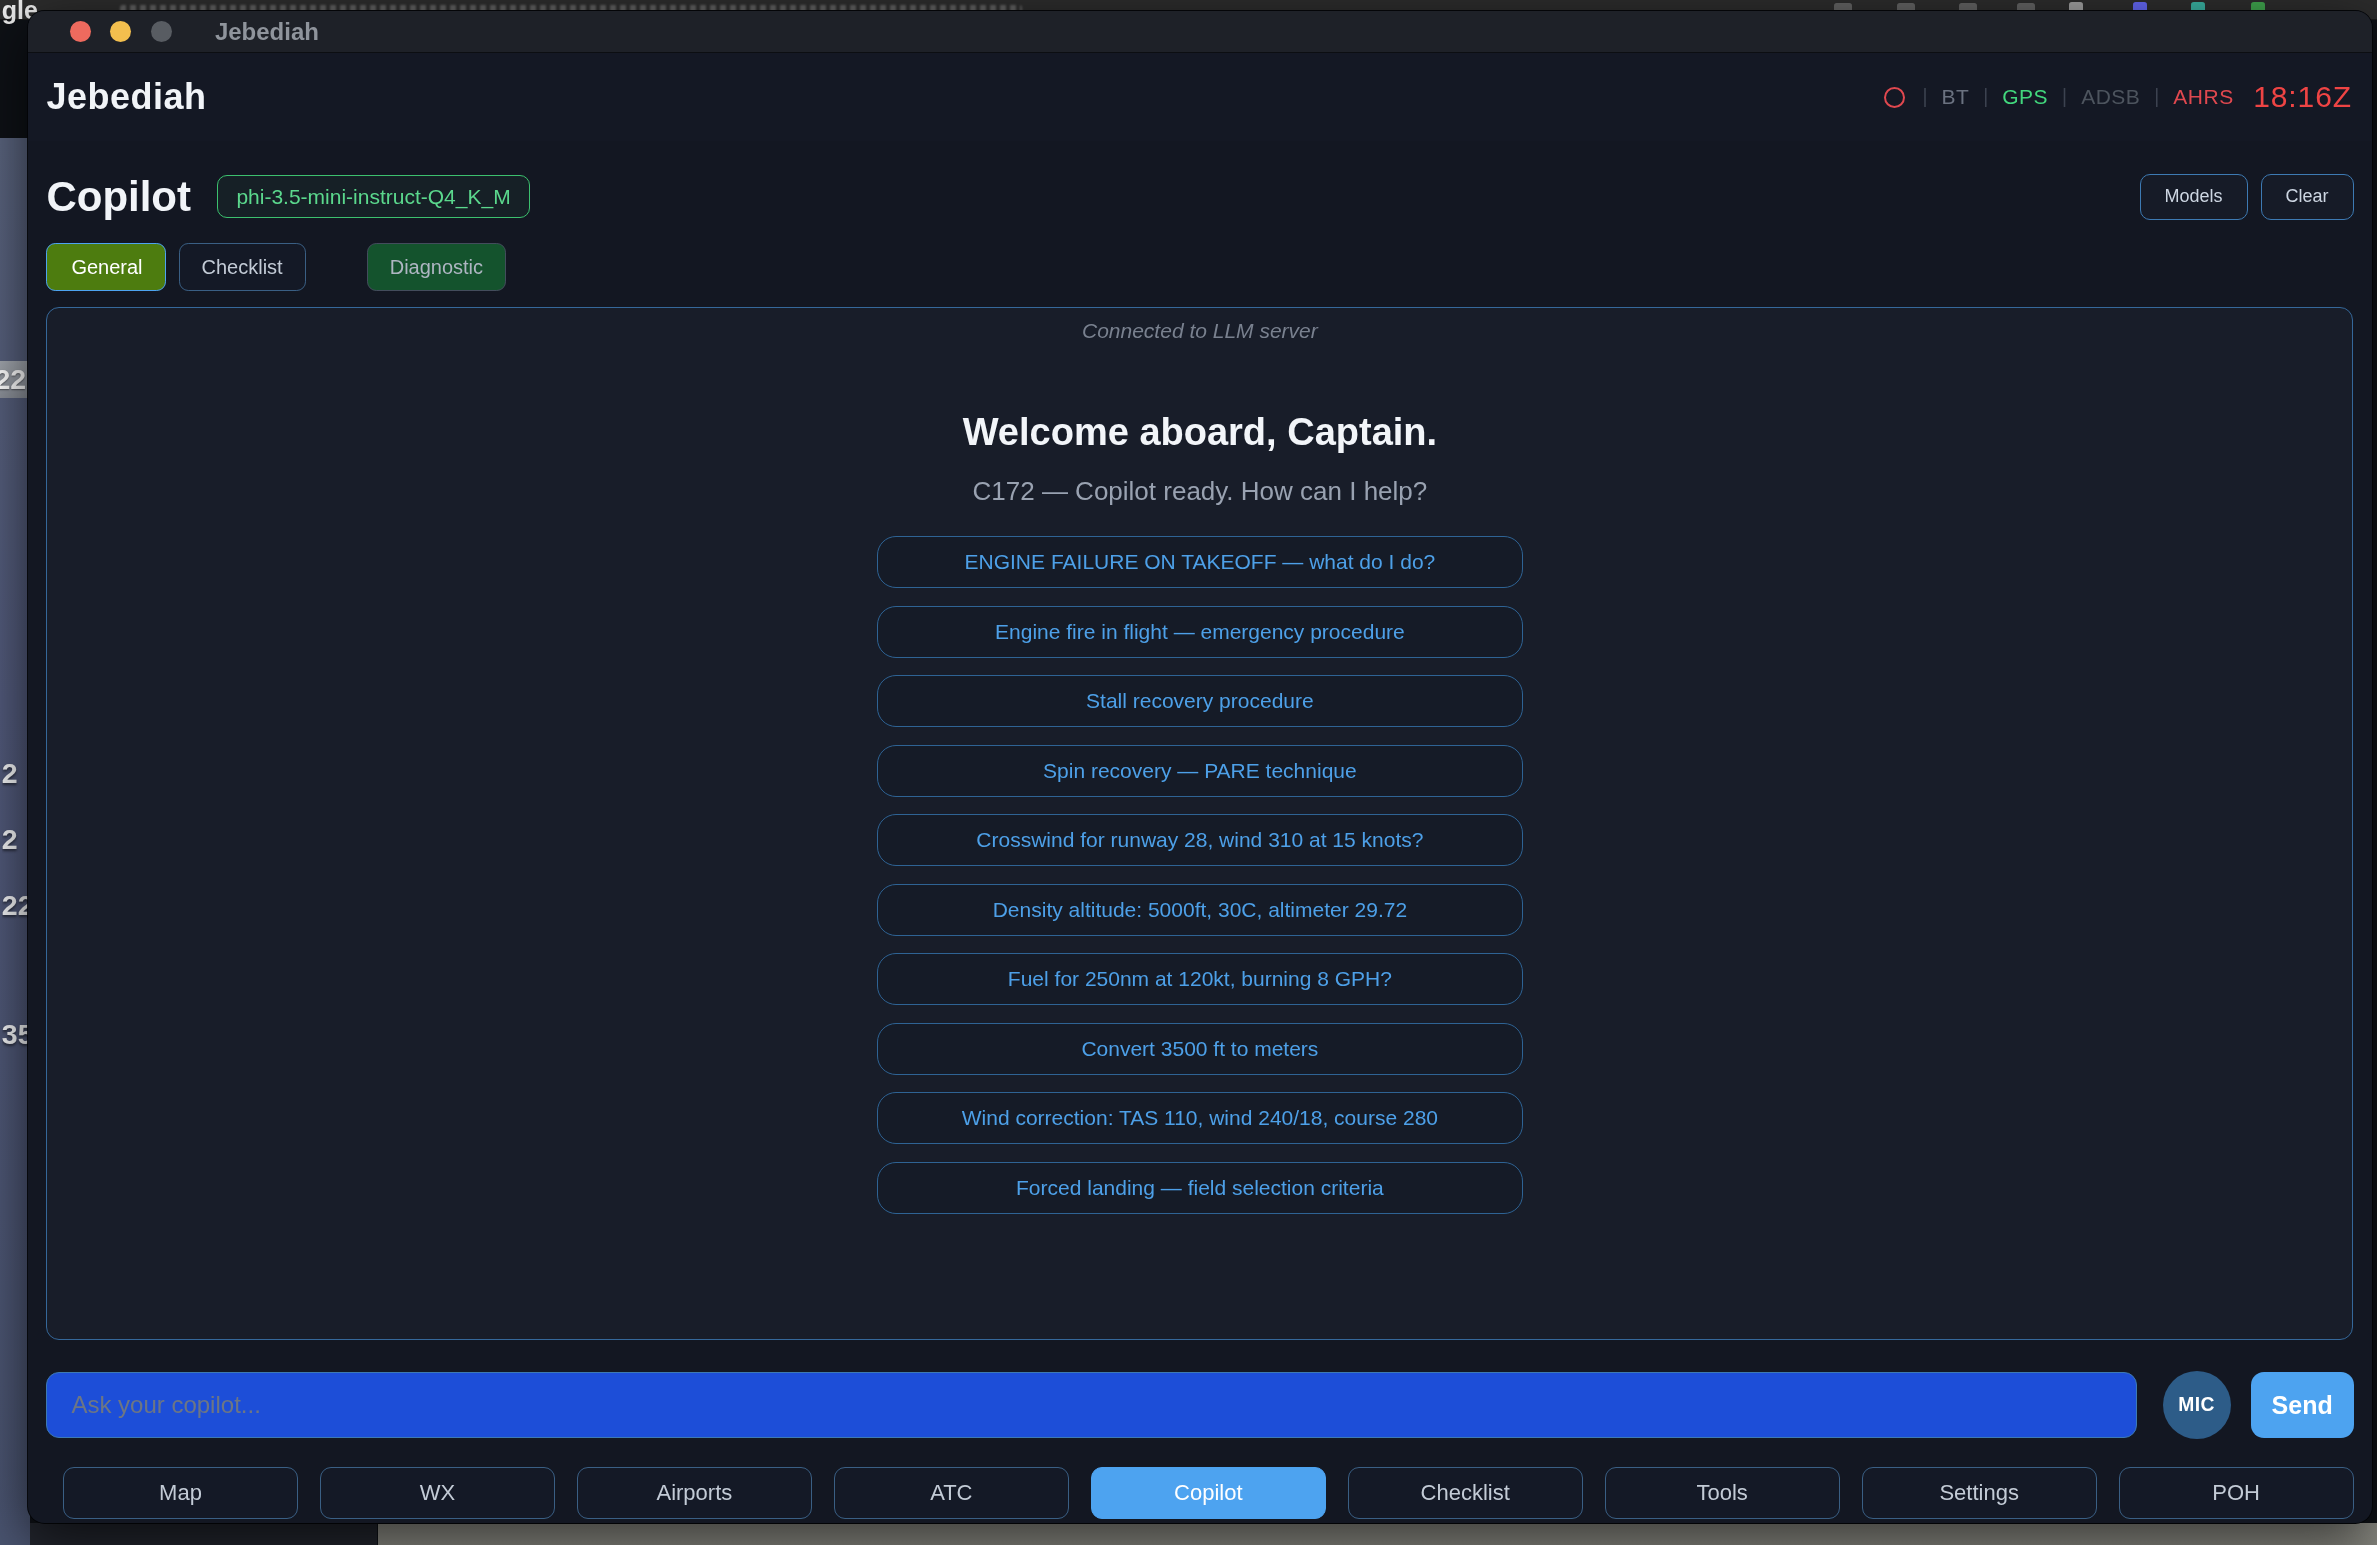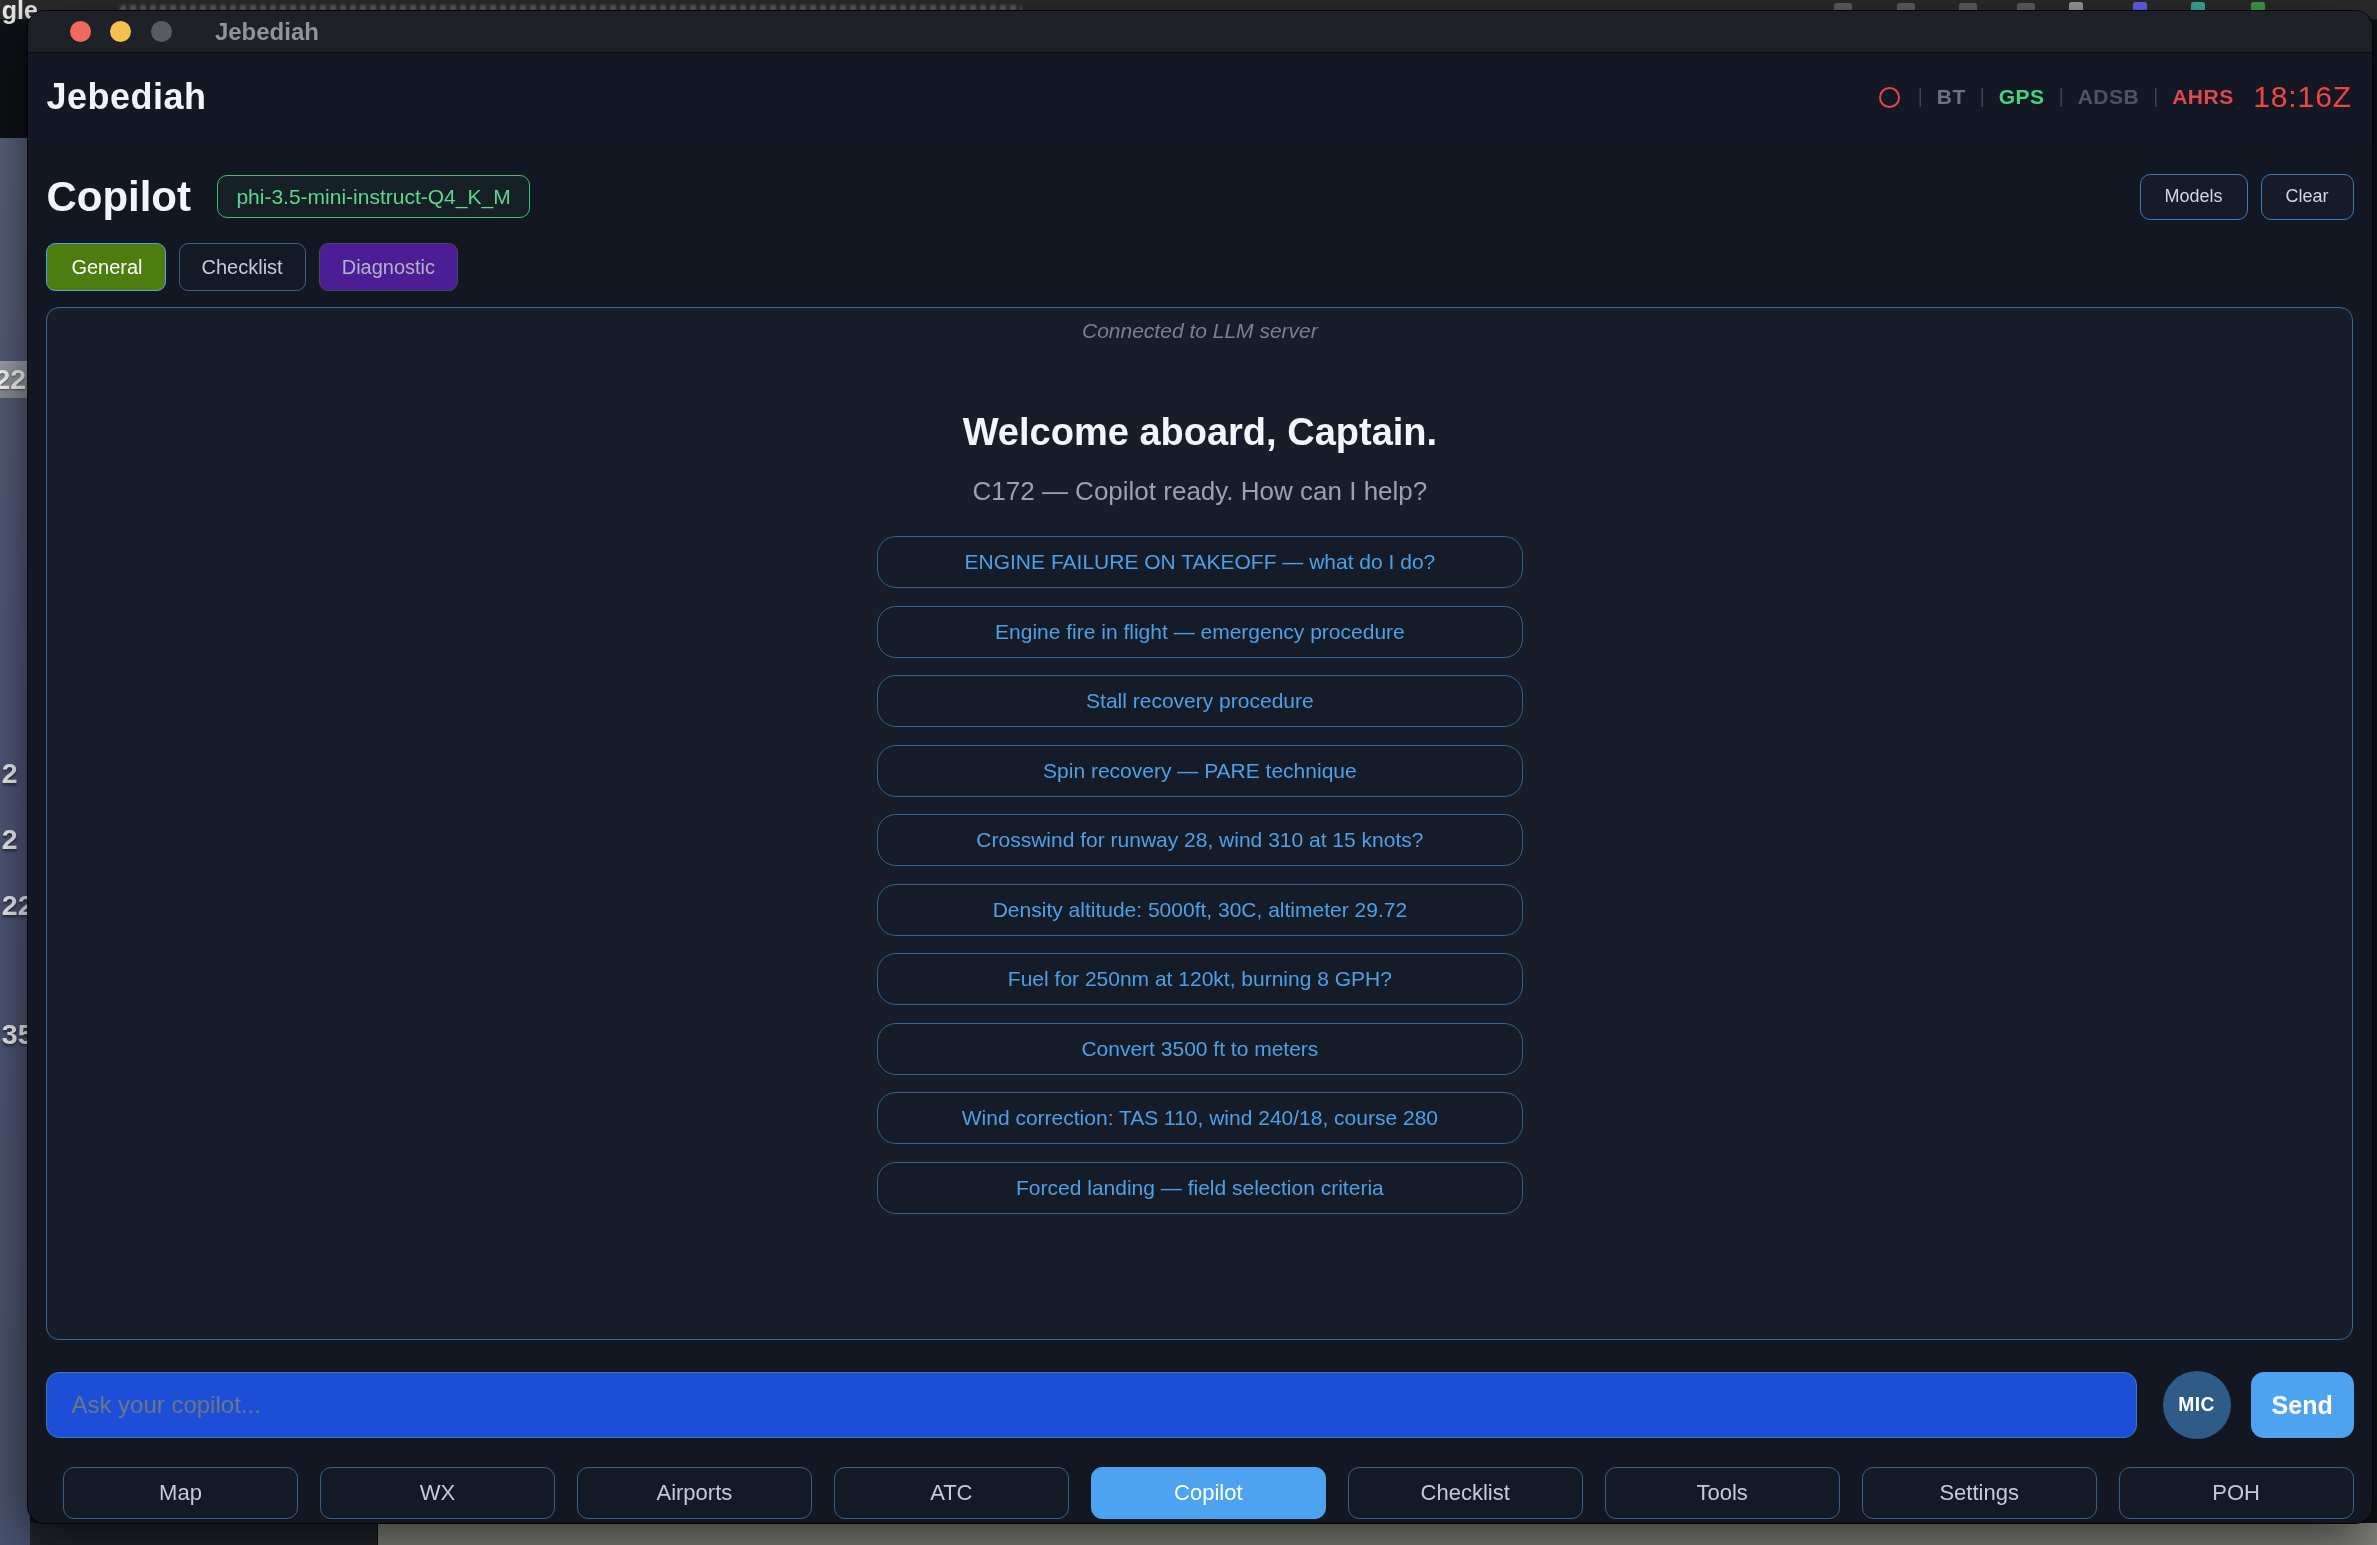--- a/index.html
+++ b/index.html
@@ -46,42 +46,42 @@
   .dot.red { background:#ee6a5e; } .dot.yellow { background:#f3bf4e; } .dot.gray { background:#585c62; }
   .tb-title { margin-left:24px; font-size:24px; font-weight:700; color:#8f949c; }
 
   .appheader { position:absolute; left:0; top:42px; width:100%; height:88px;
                display:flex; align-items:center; justify-content:space-between;
                padding:0 20px 0 18.4px; background:#141824; }
   .app-title { font-size:36px; font-weight:700; color:#f1f4f8; letter-spacing:0.5px; }
   .status { display:flex; align-items:center; gap:14px; }
   .rec { width:21px; height:21px; border:2.8px solid #e0484f; border-radius:50%; margin-right:3.7px; }
   .sep { color:#3c4250; font-size:19.3px; }
-  .st { font-size:21px; font-weight:700; letter-spacing:0.5px; }
+  .st { font-size:21px; font-weight:400; letter-spacing:0.5px; }
   .st.bt { color:#6b7280; } .st.gps { color:#42d77d; }
   .st.adsb { color:#4d545e; } .st.ahrs { color:#e0484f; }
   .time { font-size:30px; color:#ef4444; margin-left:5.5px; letter-spacing:0.9px; }
 
   .copilot-row { position:absolute; left:18.4px; right:18.4px; top:147px; height:77px;
                  display:flex; align-items:center; }
   .copilot-title { font-size:42px; font-weight:700; color:#f1f4f8; }
   .model-badge { margin-left:26px; padding:8.3px 18.4px; border:1.8px solid #3cc06e; border-radius:10px;
                  color:#5bd88d; font-size:21px; background:rgba(76,208,124,.05); }
   .copilot-actions { margin-left:auto; display:flex; gap:13px; }
   .btn-outline { height:46px; padding:0 24px; border:1.8px solid #3d7ab3; border-radius:10px;
                  background:#161b27; color:#cdd6e2; font-size:18px;
                  display:flex; align-items:center; justify-content:center; cursor:pointer;
                  font-family:"Liberation Sans", sans-serif; }
 
   .tabs { position:absolute; left:18.4px; top:232px; display:flex; gap:13px; }
   .tab { height:48px; padding:0 22px; border-radius:9.2px; font-size:20px;
          display:flex; align-items:center; justify-content:center; cursor:pointer; }
   .tab.active { background:#4d7c0f; color:#ffffff; border:1.8px solid #4da3f0;padding-left:24px; }
   .tab.blue { background:#141926; color:#c3cbd6; border:1.8px solid #3a5f84; }
-  .tab.grayb { background:#4c1d95; color:#aeb6c2; border:1.8px solid #434c5c; }
+  .tab.grayb { background:#14532d; color:#aeb6c2; border:1.8px solid #434c5c;margin-left:48px; }
 
   .panel { position:absolute; left:18.4px; top:296px; width:2307px; height:1033px;
            background:#181d29; border:1.8px solid #35689a; border-radius:13px; }
   .conn { position:absolute; top:11px; width:100%; text-align:center;
           font-style:italic; font-size:21px; color:#79818f; }
   .w-title { position:absolute; top:103px; width:100%; text-align:center;
              font-size:38px; font-weight:700; color:#f2f5f9; }
   .w-sub { position:absolute; top:168px; width:100%; text-align:center;
            font-size:26px; color:#99a2b1; }
   .sug-list { position:absolute; top:228px; left:50%; transform:translateX(-50%);

